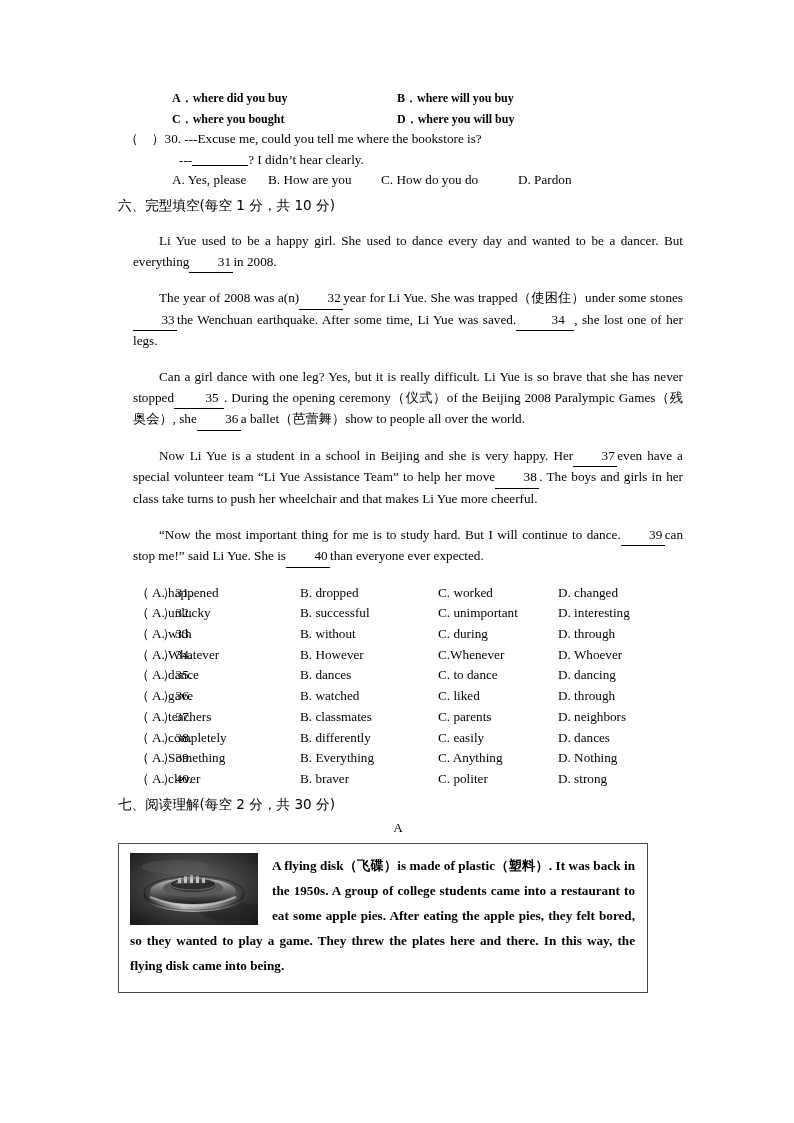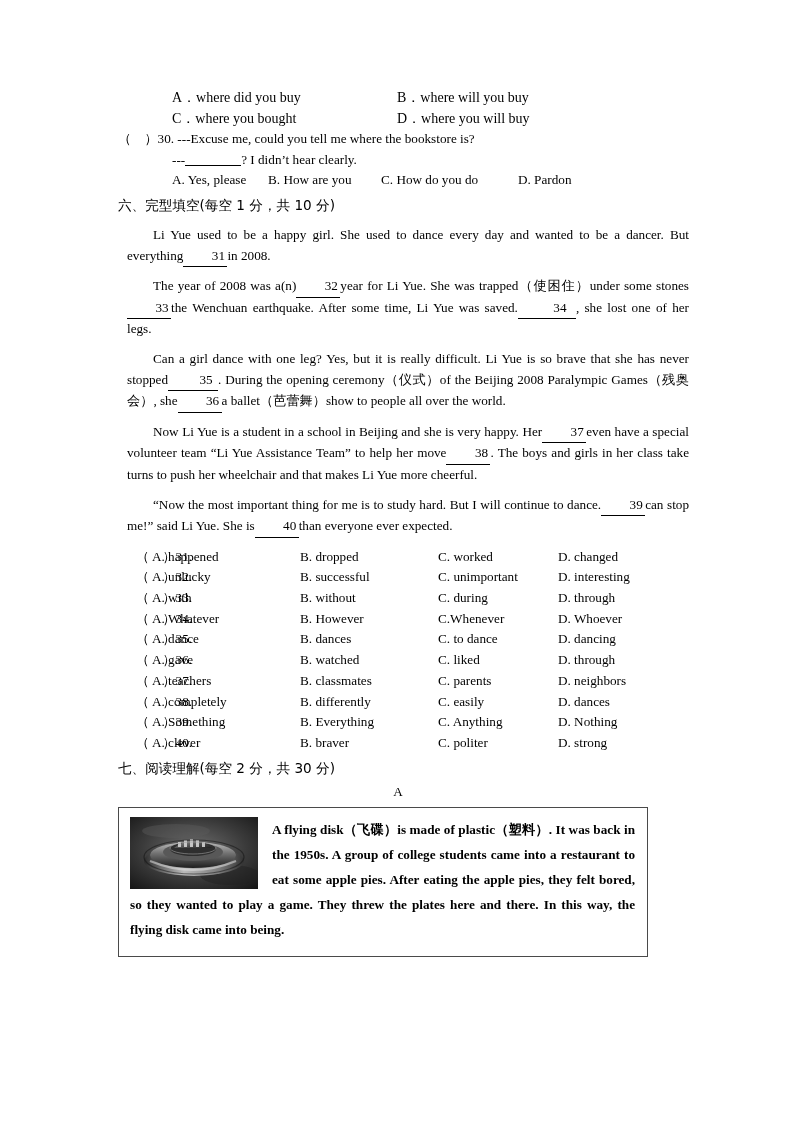--- a/index.html
+++ b/index.html
@@ -26,38 +26,40 @@
     position: absolute;
     left: 118px;
     top: 88px;
     width: 580px;
   }
   .para {
     font-size: 13.2px;
     line-height: 20.6px;
     text-align: justify;
     text-justify: inter-word;
-    margin: 9px;
+    margin: 15px;
   }
   .indent { text-indent: 26px; }
 
   
   .optrow {
     position: relative;
     height: 20.6px;
-    font-size: 14px;
+    font-size: 12px;
     line-height: 20.6px;
+    font-weight: bold;
   }
   .optrow .oa { position: absolute; left: 54px; }
   .optrow .ob { position: absolute; left: 279px; }
 
   .qline {
     font-size: 13.2px;
     line-height: 20.6px;
     white-space: nowrap;
+    margin-left: 7px;
   }
   .paren { letter-spacing: 0px; }
 
   .blank-ul {
     display: inline-block;
     border-bottom: 1px solid #000;
     height: 13px;
     vertical-align: -2px;
   }
 

